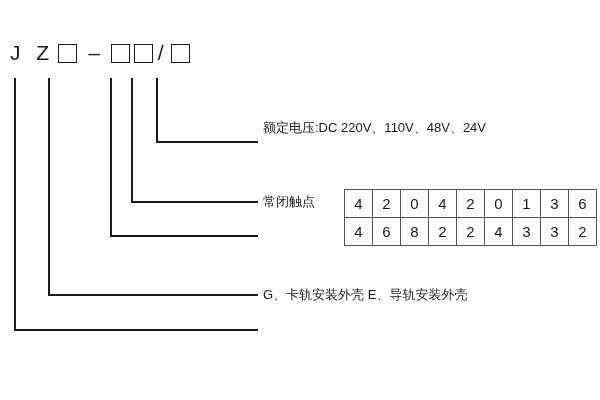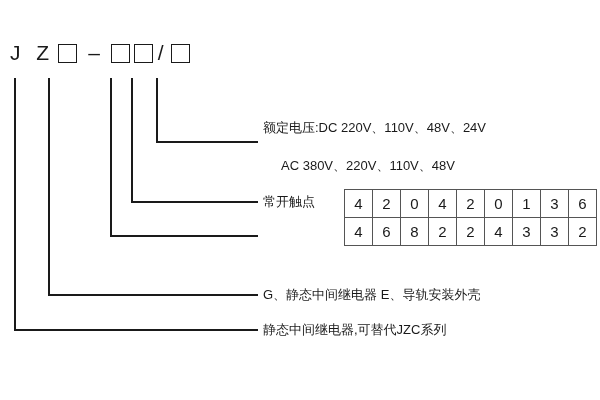--- a/index.html
+++ b/index.html
@@ -112,26 +112,24 @@
   <div class="vline" style="left:110px; top:78px; height:158px;"></div>
   <div class="hline" style="left:110px; top:235px; width:148px;"></div>
 
   <div class="vline" style="left:48px; top:78px; height:217px;"></div>
   <div class="hline" style="left:48px; top:294px; width:210px;"></div>
 
   <div class="vline" style="left:14px; top:78px; height:252px;"></div>
   <div class="hline" style="left:14px; top:329px; width:244px;"></div>
 
   <div class="label label-strong" style="left:263px; top:119px;">额定电压:DC 220V、110V、48V、24V</div>
-  <div class="label label-strong" style="left:281px; top:157px;">AC 380V、220V、110V、48V</div>
 
-  <div class="label label-strong" style="left:263px; top:193px;">常开触点</div>
+  <div class="label label-strong" style="left:263px; top:193px;">常闭触点</div>
 
-  <div class="label label-strong" style="left:263px; top:286px;">G、静态中间继电器    E、导轨安装外壳</div>
-  <div class="label label-strong" style="left:263px; top:321px;">静态中间继电器,可替代JZC系列</div>
+  <div class="label label-strong" style="left:263px; top:286px;">G、卡轨安装外壳    E、导轨安装外壳</div>
 
   <table class="contact-table" style="left:344px; top:189px;">
     <tbody>
       <tr>
         <td>4</td>
         <td>2</td>
         <td>0</td>
         <td>4</td>
         <td>2</td>
         <td>0</td>

